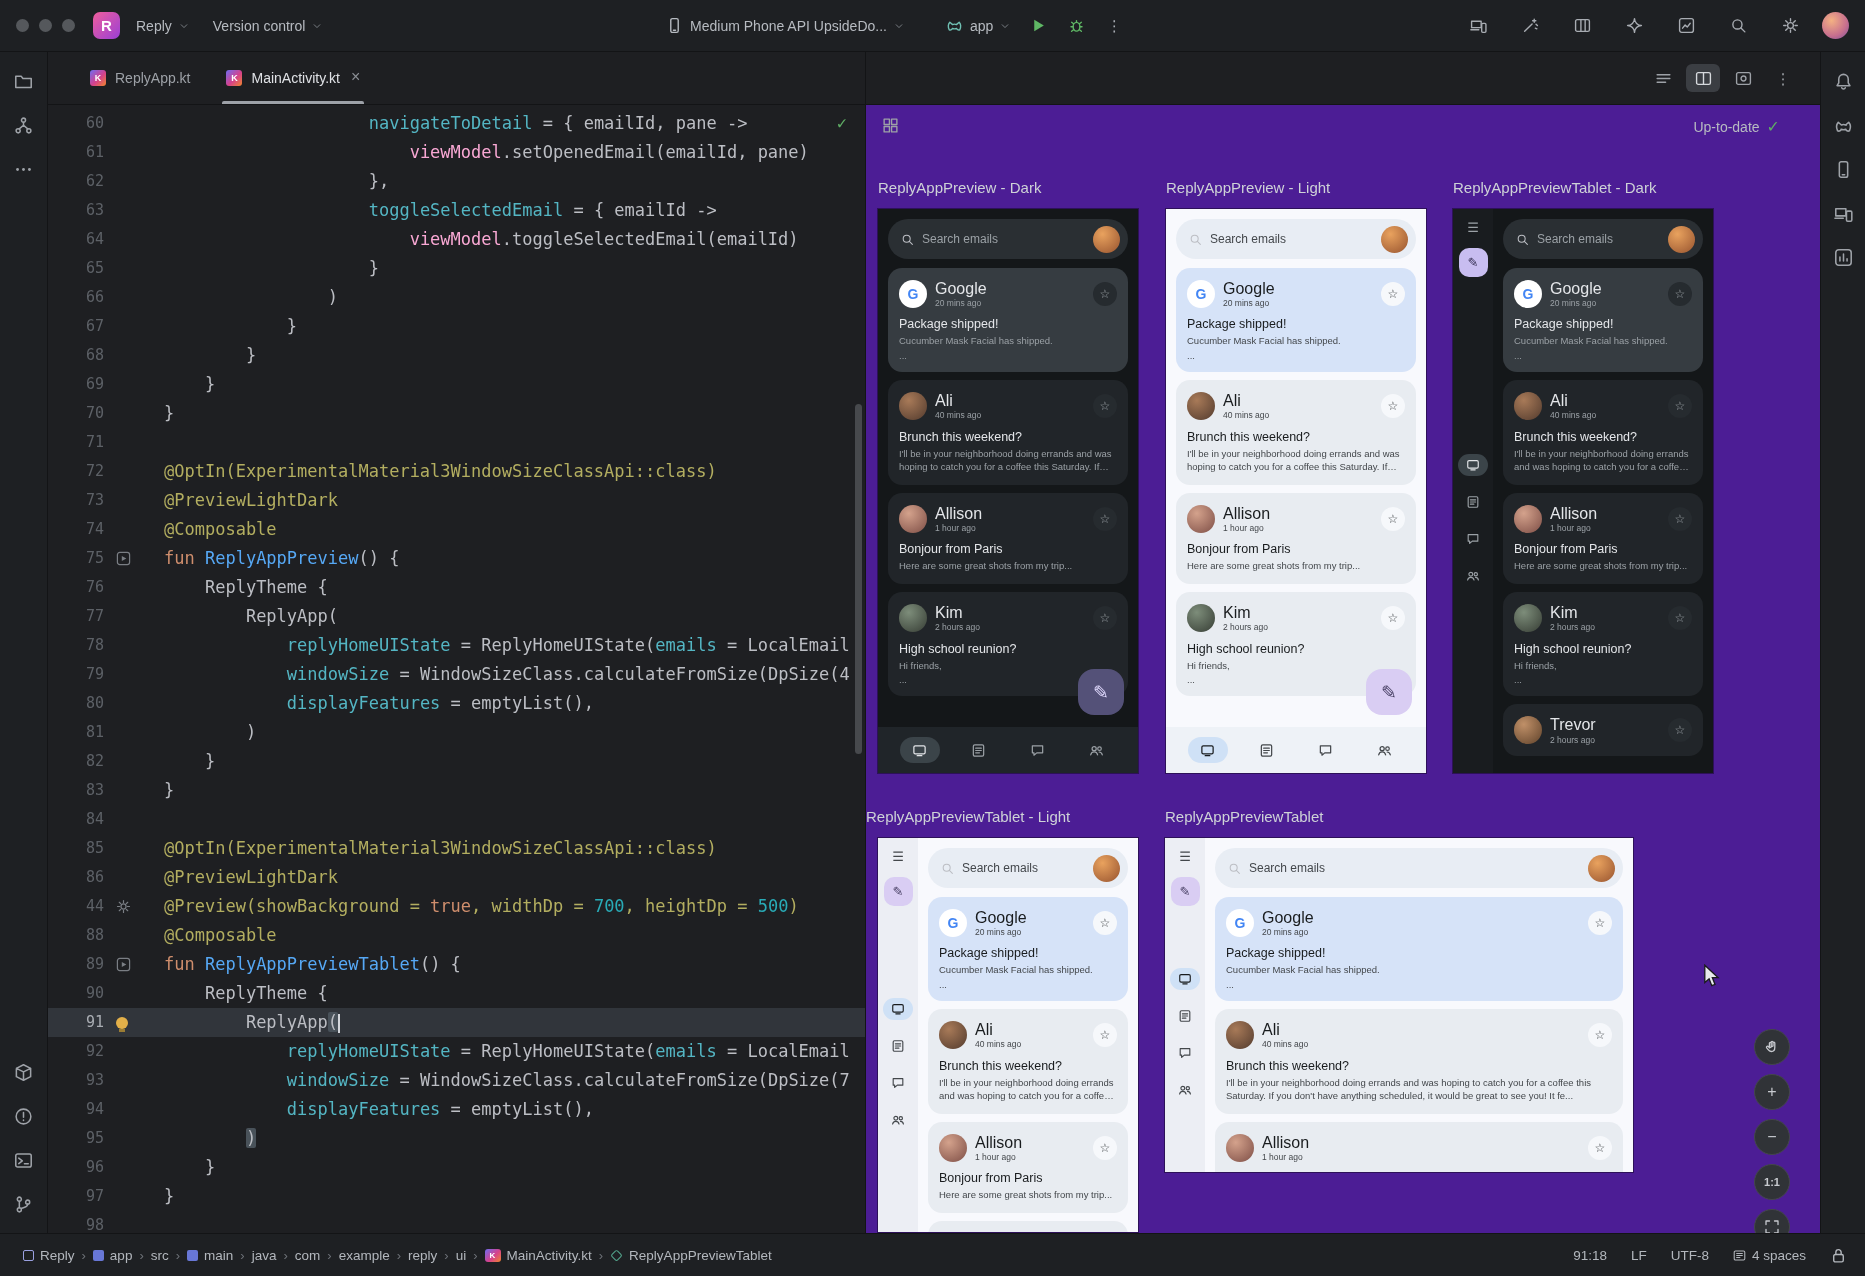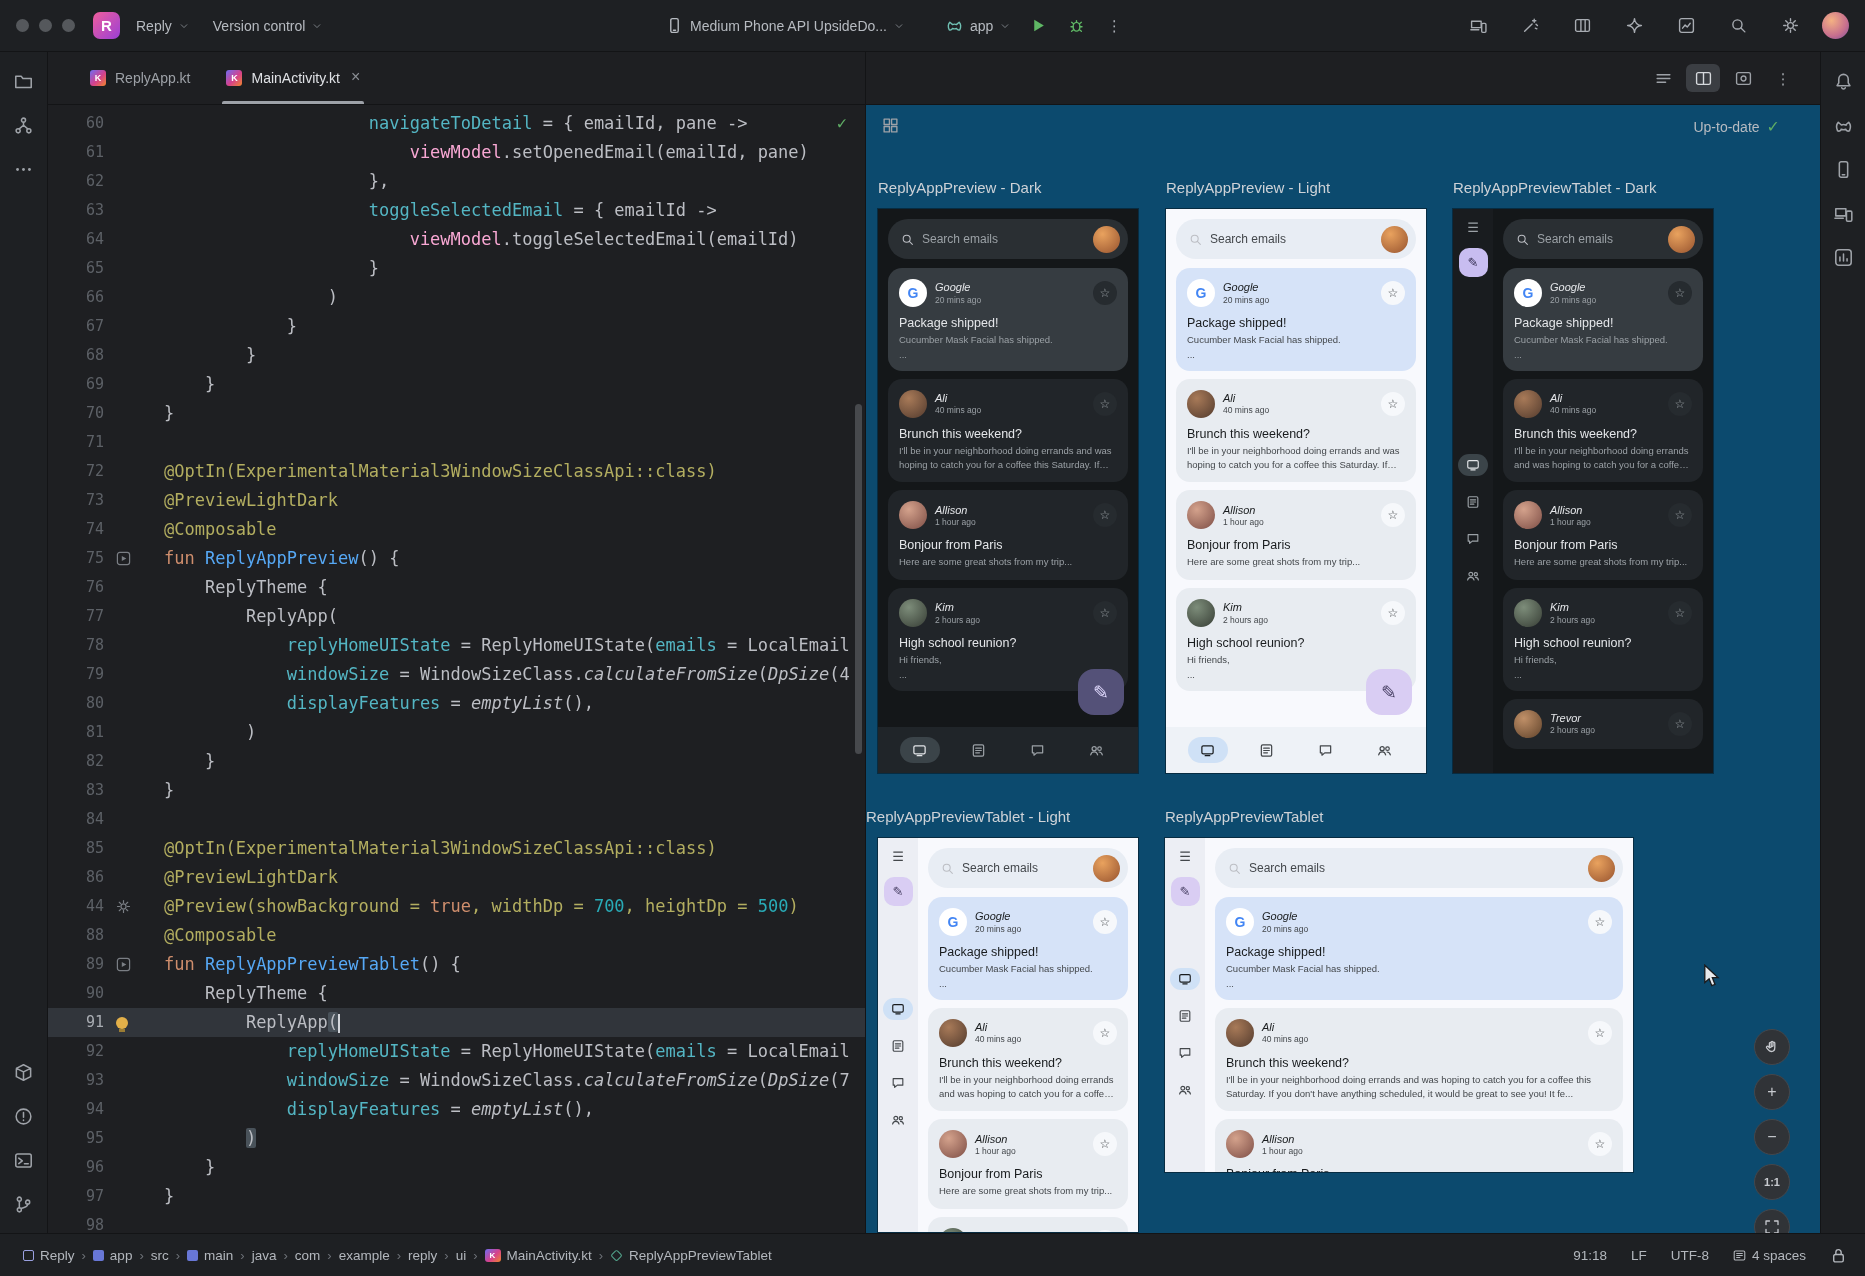--- a/index.html
+++ b/index.html
@@ -54,53 +54,53 @@
   .editor{flex:1;position:relative;overflow:hidden;background:#1e1f22;
           font-family:"DejaVu Sans Mono","Liberation Mono",monospace;font-size:17px;padding-top:4px;}
   .cline{display:flex;height:29px;line-height:29px;white-space:pre;}
   .cline.cur{background:#31353b;}
   .lnum{flex:0 0 56px;text-align:right;color:#5d6167;font-size:15px;}
   .cline.cur .lnum{color:#a9adb3;}
   .gm{flex:0 0 60px;display:flex;align-items:center;padding-left:12px;color:#7a7e84;}
   .gm .icon{width:15px;height:15px;}
   .ctext{flex:1;overflow:hidden;}
   .p{color:#bcbec4;} .kw{color:#cf8e6d;} .ann{color:#b3ae60;} .num{color:#29abb7;}
-  .na{color:#54b6c4;} .pr{color:#f9a8d4;} .fn{color:#56a8f5;} .it{color:#bcbec4;font-style:italic;}
+  .na{color:#54b6c4;} .pr{color:#f9a8d4;} .fn{color:#56a8f5;} .it{color:#bcbec4;}
   .br{background:#49525a;border-radius:2px;}
   .caret{display:inline-block;width:2px;height:19px;background:#d4d7dc;vertical-align:middle;}
   .bulb{width:12px;height:12px;border-radius:50%;background:#e3b049;position:relative;}
   .bulb::after{content:"";position:absolute;left:3px;bottom:-3px;width:6px;height:3px;background:#9a7c34;}
   .insp{position:absolute;top:8px;right:18px;color:#5fad65;font-size:17px;}
   .scrollbar{position:absolute;right:3px;top:299px;width:7px;height:350px;background:#47494d;border-radius:4px;}
 
   
   .preview-pane{flex:1;display:flex;flex-direction:column;min-width:0;}
   .ptoolbar{height:53px;flex:0 0 53px;display:flex;align-items:center;justify-content:flex-end;gap:6px;
             padding-right:20px;border-bottom:1px solid #131416;}
   .vmode{width:34px;height:28px;border-radius:6px;display:flex;align-items:center;justify-content:center;
          color:#9da1a7;border:none;background:none;padding:0;}
   .vmode.active{background:#3b3e43;color:#d6d9dd;}
-  .canvas{flex:1;position:relative;background:#0c4a6e;overflow:hidden;}
+  .canvas{flex:1;position:relative;background:#4c1d95;overflow:hidden;}
   .gridbtn{position:absolute;left:16px;top:12px;color:#9da1a7;border:none;background:none;padding:0;}
   .pstatus{position:absolute;right:40px;top:12px;display:flex;align-items:center;gap:7px;color:#b7bbc1;font-size:14px;}
   .pstatus .check{color:#5fad65;font-size:16px;}
   .pcard-title{position:absolute;color:#ced2d7;font-size:15px;white-space:nowrap;}
   .pcard{position:absolute;overflow:hidden;display:flex;box-shadow:0 0 0 1px rgba(0,0,0,.4);}
   .pcontent{flex:1;display:flex;flex-direction:column;position:relative;min-width:0;}
   .searchbar{margin:10px 10px 9px;height:40px;border-radius:20px;display:flex;align-items:center;gap:8px;
              padding:0 8px 0 13px;flex:0 0 40px;}
   .searchbar .stxt{font-size:12px;}
   .sav{width:27px;height:27px;border-radius:50%;margin-left:auto;flex:0 0 27px;}
   .elist{flex:1;overflow:hidden;display:flex;flex-direction:column;gap:8px;padding:0 10px;}
   .ecard{border-radius:14px;padding:11px;flex:0 0 auto;}
   .ehead{display:flex;align-items:center;gap:8px;}
   .eav{width:28px;height:28px;border-radius:50%;flex:0 0 28px;display:flex;align-items:center;
        justify-content:center;font-weight:bold;font-size:14px;}
   .emeta{display:flex;flex-direction:column;line-height:1.2;}
-  .ename{font-size:11px;font-style:italic;}
+  .ename{font-size:16px;}
   .etime{font-size:8.5px;}
   .estar{width:24px;height:24px;border-radius:50%;margin-left:auto;display:flex;align-items:center;
          justify-content:center;font-size:12px;}
   .esub{font-size:12.5px;margin-top:9px;}
   .ebody{font-size:9.5px;line-height:1.45;margin-top:3px;display:-webkit-box;-webkit-line-clamp:2;
          -webkit-box-orient:vertical;overflow:hidden;}
   .emore{font-size:9.5px;margin-top:2px;}
   .fab{position:absolute;right:14px;bottom:58px;width:46px;height:46px;border-radius:16px;display:flex;
        align-items:center;justify-content:center;font-size:19px;}
   .bnav{position:absolute;left:0;right:0;bottom:0;height:46px;display:flex;align-items:center;

